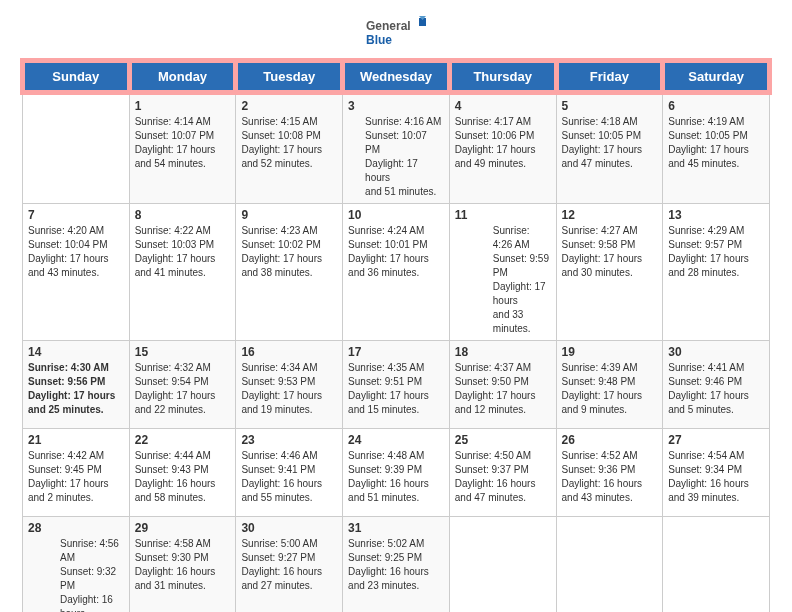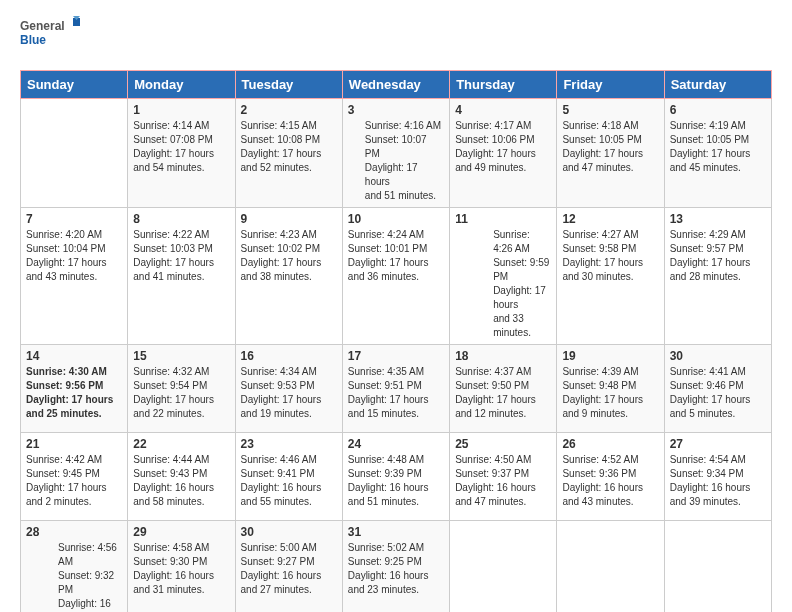--- a/index.html
+++ b/index.html
@@ -5,23 +5,23 @@
     * { box-sizing: border-box; margin: 0; padding: 0; }
     body {
       font-family: Arial, sans-serif;
       background: #fff;
       width: 792px;
       min-height: 612px;
       padding: 16px 20px;
     }
     .header-area {
       display: flex;
-      justify-content: flex-start;
+      justify-content: center;
       align-items: flex-start;
-      margin-bottom: 20px;
+      margin-bottom: 8px;
     }
     .logo {
       display: flex;
       align-items: center;
     }
     .title-block {
       text-align: right;
     }
     .month-year {
       font-size: 32px;
@@ -33,25 +33,25 @@
       color: #555;
     }
     table {
       width: 100%;
       border-collapse: collapse;
       table-layout: fixed;
     }
     thead tr th {
       background-color: #2a6db5;
       color: #fff;
-      text-align: left;
+      text-align: center;
       padding: 6px 6px;
       font-size: 13px;
       font-weight: bold;
-      border: 1px solid #fca5a5;
+      border: 5px solid #fca5a5;
     }
     tbody tr td {
       border: 1px solid #ccc;
       vertical-align: top;
       padding: 4px 5px;
       font-size: 10px;
       color: #333;
       min-height: 80px;
       height: 88px;
     }
@@ -106,21 +106,21 @@
         <th>Friday</th>
         <th>Saturday</th>
       </tr>
   </thead>
   <tbody id="calendar-body">
       <tr>
         <td class="empty"></td>
         <td>
           <span class="day-number">1</span>
           <div class="cell-info" style="white-space: pre-line;">Sunrise: 4:14 AM
-Sunset: 07:08 PM
+Sunset: 10:07 PM
 Daylight: 17 hours
 and 54 minutes.</div>
         </td>
         <td>
           <span class="day-number">2</span>
           <div class="cell-info" style="white-space: pre-line;">Sunrise: 4:15 AM
 Sunset: 10:08 PM
 Daylight: 17 hours
 and 52 minutes.</div>
         </td>

